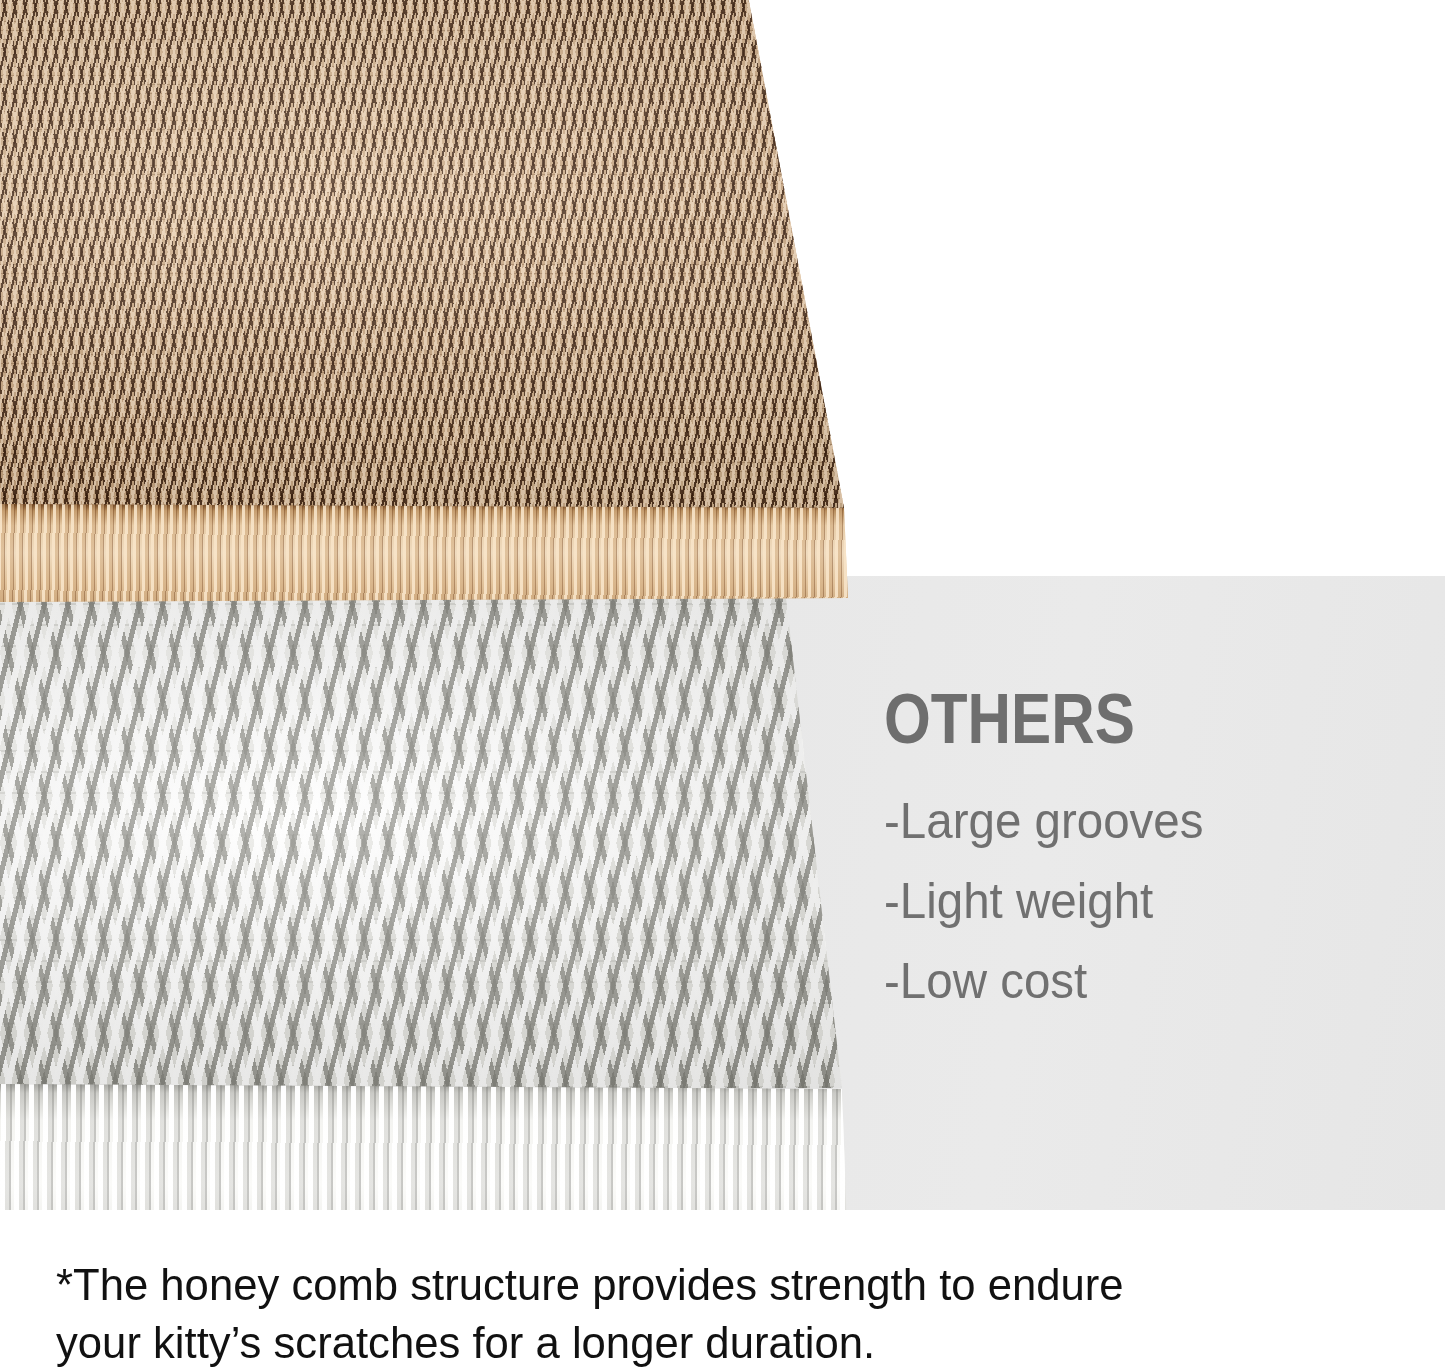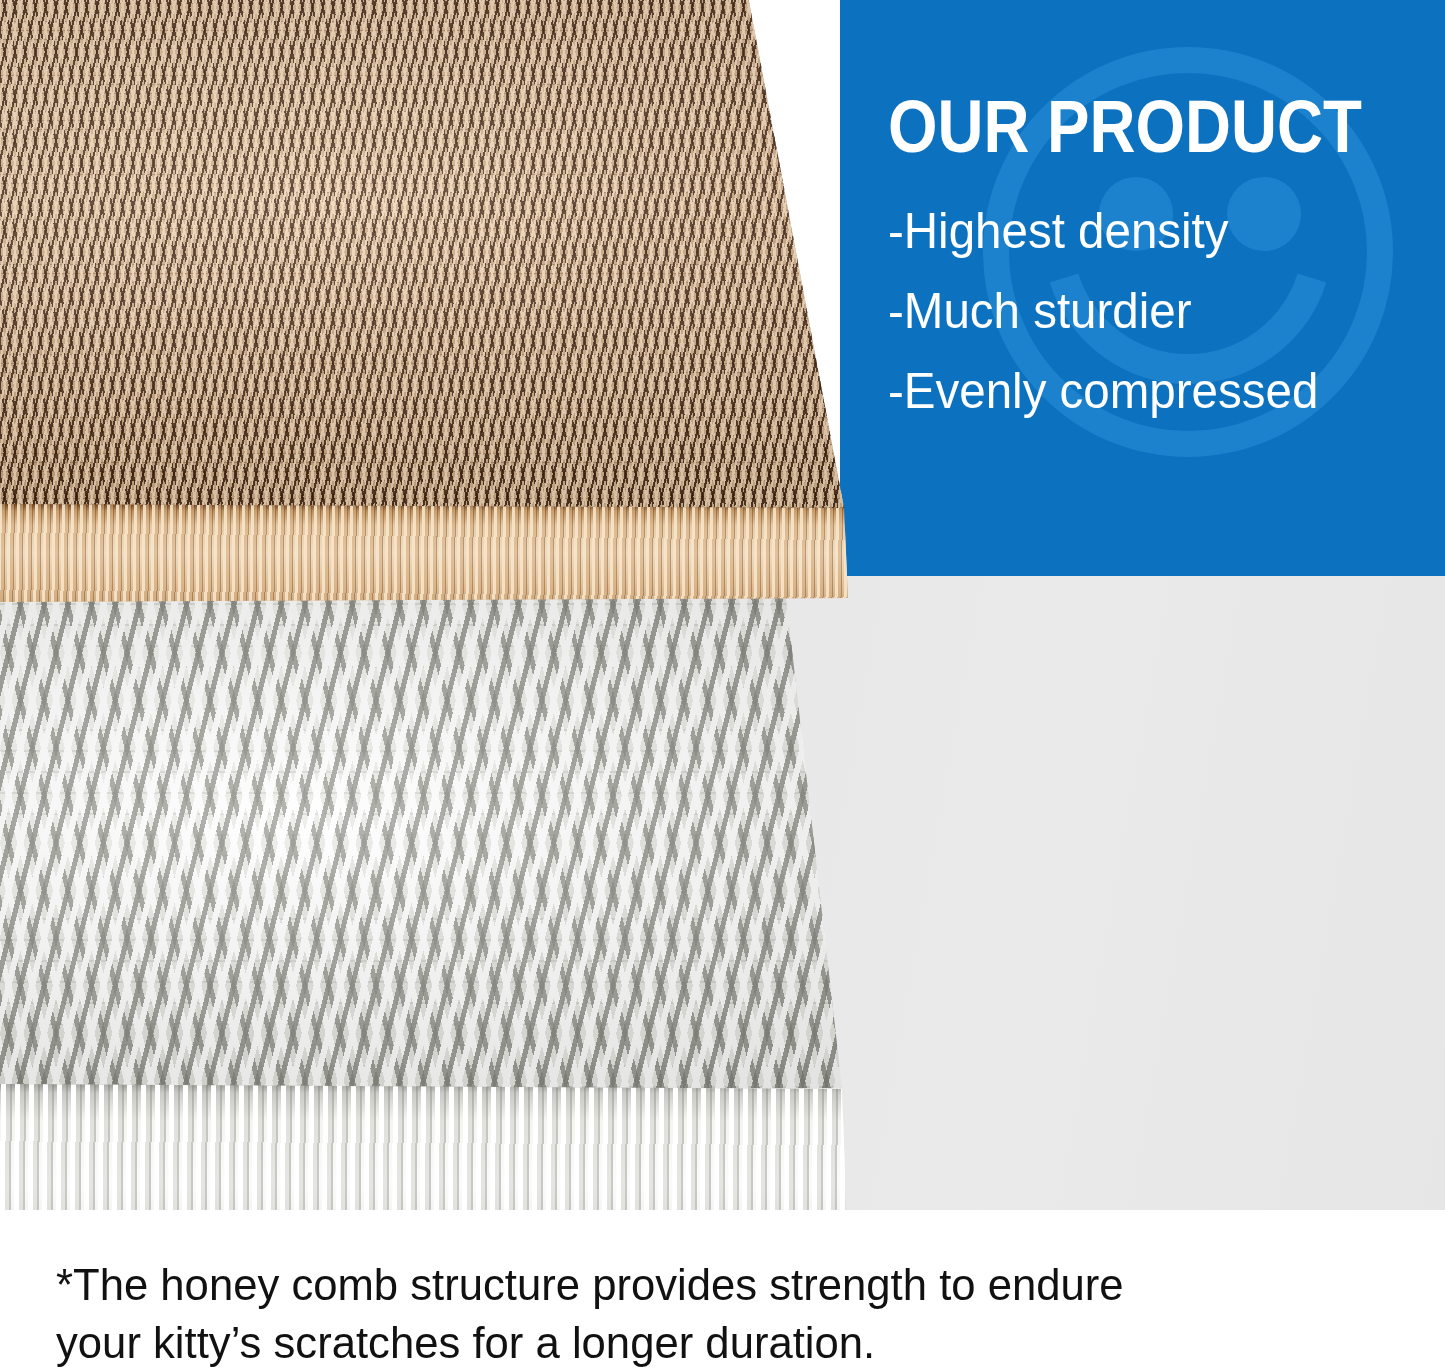--- a/index.html
+++ b/index.html
@@ -139,45 +139,34 @@
     font-family:"Liberation Sans Narrow","Liberation Sans", sans-serif;
     font-size:45px; line-height:1.28; color:#111111; letter-spacing:0px;
     transform:scaleX(0.97); transform-origin:left top;
   }
 </style>
 </head>
 <body>
 
 <div id="stage">
 
-  <div class="panel-blue">
-
-    <svg class="wm-smiley" viewBox="0 0 420 420">
-      <circle cx="210" cy="210" r="192" fill="none" stroke="#1d82cd" stroke-width="26"></circle>
-      <circle cx="158" cy="172" r="37" fill="#1d82cd"></circle>
-      <circle cx="286" cy="172" r="37" fill="#1d82cd"></circle>
-      <path d="M86 236 A130 130 0 0 0 334 236" fill="none" stroke="#1d82cd" stroke-width="30" stroke-linecap="butt"></path>
-    </svg>
-
-    <div id="our-product-block">
-      <div class="hdr">OUR PRODUCT</div>
-      <div class="bullet bl1">-Highest density</div>
-      <div class="bullet bl2">-Much sturdier</div>
-      <div class="bullet bl3">-Evenly compressed</div>
-    </div>
-
-  </div>
 
   <div class="panel-gray"></div>
 
   <div class="wm-x">
     <span class="b1"></span>
     <span class="b2"></span>
   </div>
 
+  <div id="others-block">
+    <div class="hdr">OTHERS</div>
+    <div class="bullet bl1">-Large grooves</div>
+    <div class="bullet bl2">-Light weight</div>
+    <div class="bullet bl3">-Low cost</div>
+  </div>
 
   <div class="slab" id="white-slab">
     <div class="white-face"></div>
     <div class="white-edge"></div>
   </div>
 
   <div class="slab" id="tan-slab">
     <div class="tan-face"></div>
     <div class="tan-edge"></div>
   </div>

